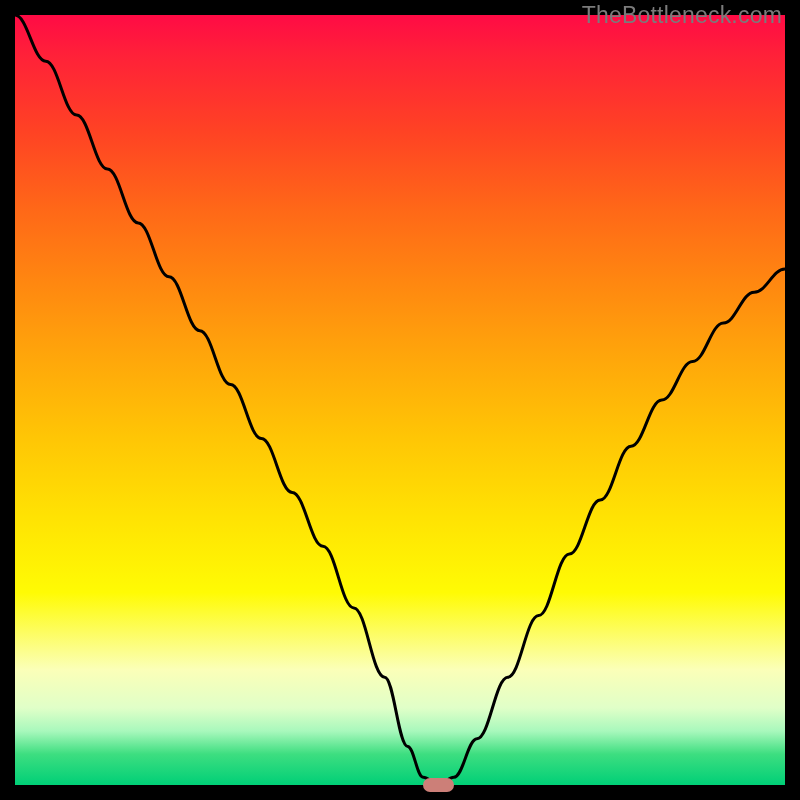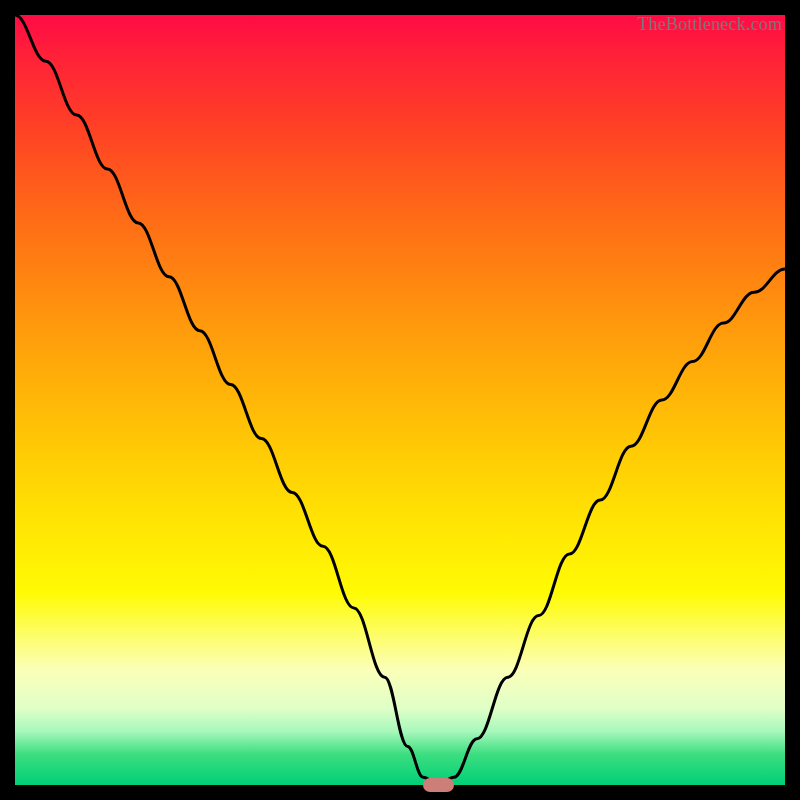--- a/index.html
+++ b/index.html
@@ -46,24 +46,24 @@
     width: 770px;
     height: 770px;
   }
   .marker {
     position: absolute;
     background: #cc7f78;
     border-radius: 8px;
   }
   .watermark {
     position: absolute;
-    top: 14px;
+    top: 2px;
     right: 18px;
-    font-family: Liberation Serif, serif;
-    font-size: 18px;
+    font-family: Liberation Sans, sans-serif;
+    font-size: 23px;
     color: #7b7b7b;
     letter-spacing: 0.2px;
   }
 </style>
 </head>
 <body>
 <div class="frame">
   <div class="plot-area">
     <svg class="curve" viewBox="0 0 770 770" preserveAspectRatio="none">
       <path id="curve-path" d="M 0 0 C 12.32 0 18.48 46.200000000000045 30.8 46.200000000000045 C 43.120000000000005 46.200000000000045 49.28 100.10000000000002 61.6 100.10000000000002 C 73.92 100.10000000000002 80.08 154 92.39999999999999 154 C 104.72 154 110.88 207.89999999999998 123.2 207.89999999999998 C 135.52 207.89999999999998 141.68 261.79999999999995 154 261.79999999999995 C 166.32 261.79999999999995 172.48 315.70000000000005 184.79999999999998 315.70000000000005 C 197.12 315.70000000000005 203.28 369.59999999999997 215.60000000000002 369.59999999999997 C 227.92000000000002 369.59999999999997 234.08 423.5 246.4 423.5 C 258.72 423.5 264.88 477.4 277.2 477.4 C 289.52 477.4 295.68 531.3 308 531.3 C 320.32 531.3 326.48 592.9 338.8 592.9 C 351.12 592.9 357.28 662.2 369.59999999999997 662.2 C 378.84 662.2 383.46 731.5 392.7 731.5 C 398.86 731.5 401.94 762.3 408.1 762.3 C 414.26000000000005 762.3 417.34000000000003 770 423.50000000000006 770 C 429.66 770 432.74 762.3 438.9 762.3 C 448.14 762.3 452.76 723.8 462 723.8 C 474.32 723.8 480.48 662.2 492.8 662.2 C 505.12 662.2 511.28000000000003 600.6 523.6 600.6 C 535.92 600.6 542.08 539 554.4 539 C 566.72 539 572.88 485.1 585.2 485.1 C 597.52 485.1 603.6800000000001 431.2 616 431.2 C 628.3199999999999 431.2 634.48 385 646.8 385 C 659.12 385 665.28 346.49999999999994 677.6 346.49999999999994 C 689.92 346.49999999999994 696.08 308 708.4 308 C 720.7199999999999 308 726.88 277.2 739.1999999999999 277.2 C 751.52 277.2 757.68 254.10000000000002 770 254.10000000000002" fill="none" stroke="#000" stroke-width="3" stroke-linecap="round" stroke-linejoin="round"></path>

